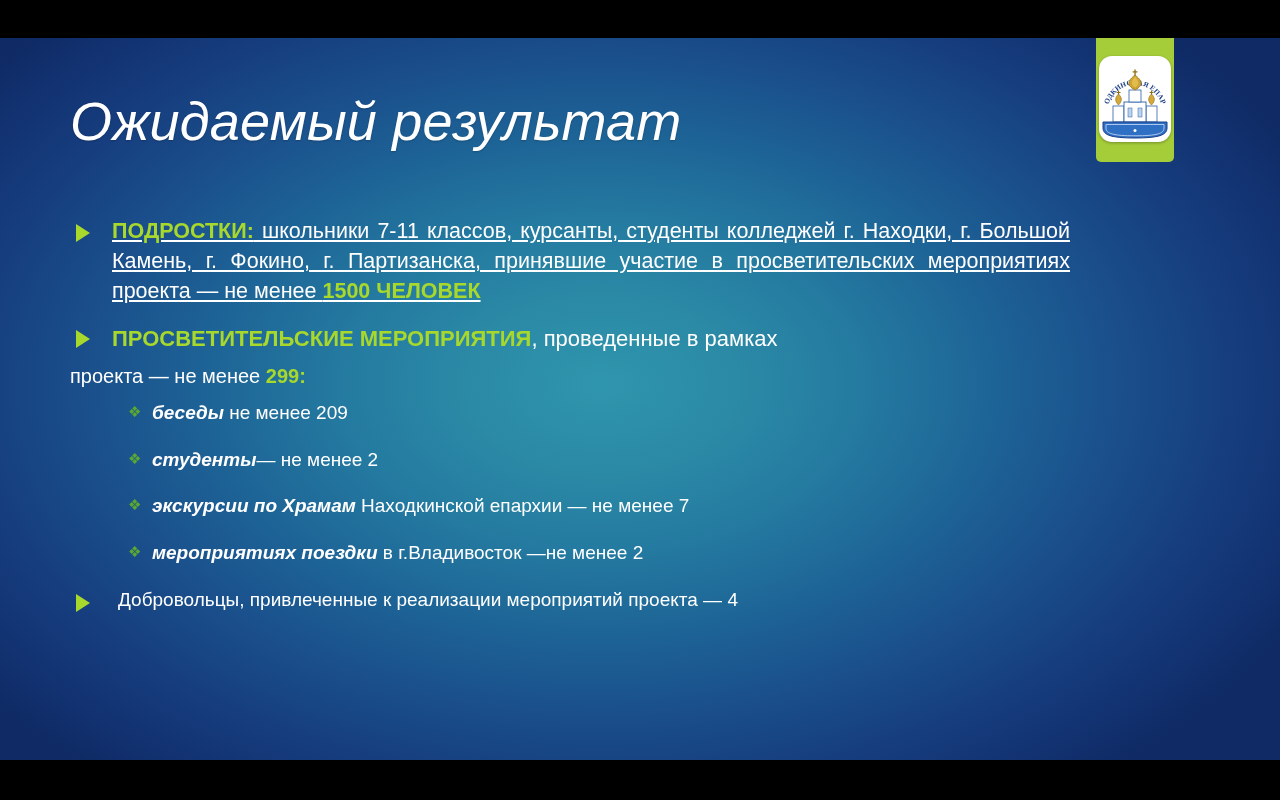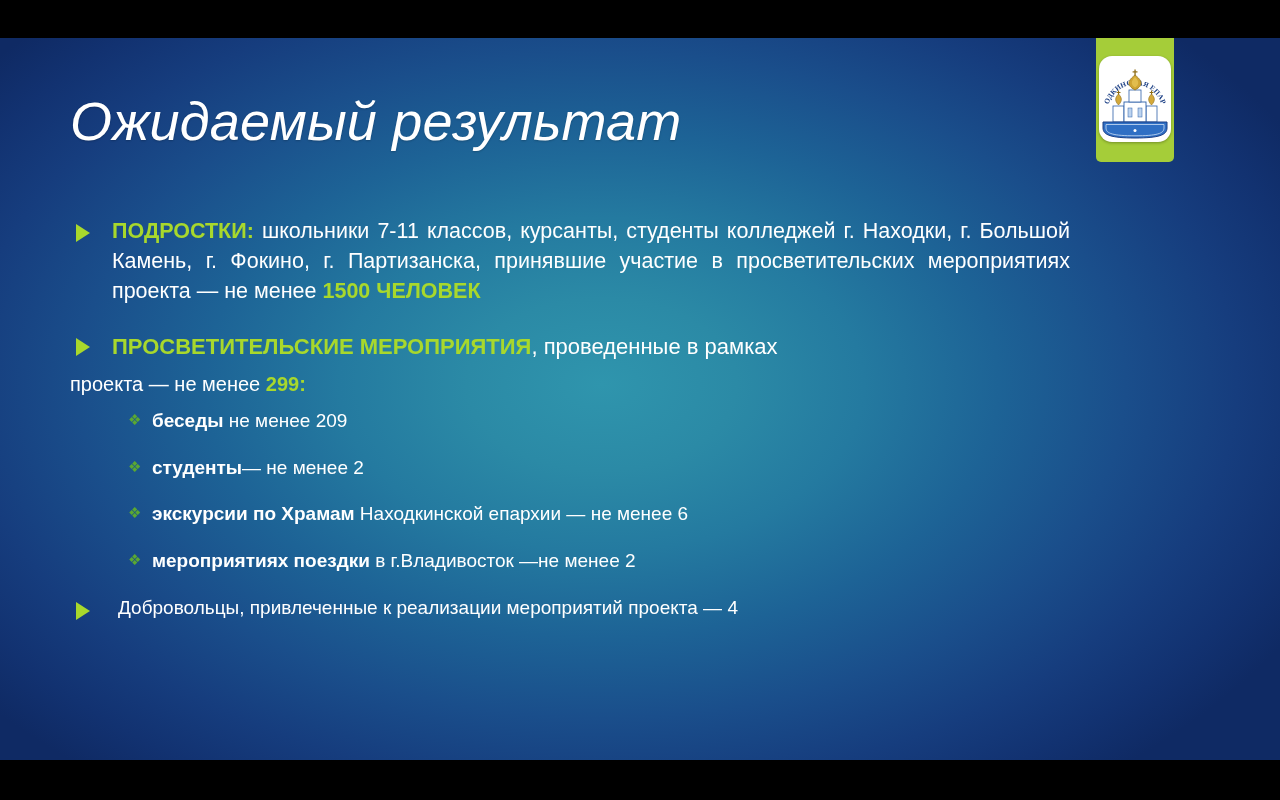--- a/index.html
+++ b/index.html
@@ -133,21 +133,22 @@
     font-size: 15px;
     line-height: 1;
   }
 
   
   #bullet-teens {
     font-size: 21.5px;
     line-height: 1.40;
     text-align: justify;
     text-justify: inter-word;
-    margin-bottom: 24px;
+    margin-bottom: 16px;
+    text-decoration: underline;
   }
   #bullet-teens .tri-marker { top: 8px; }
 
   #bullet-events {
     font-size: 22px;
     line-height: 1.52;
     margin-bottom: 14px;
   }
   #bullet-events .tri-marker { top: 8px; }
   #bullet-events .row-text { display: block; }
@@ -175,20 +176,21 @@
   }
   .sub-bullet-row .diamond-marker { top: 4px; left: 0px; }
 
   .accent-bold {
     color: #a8d82c;
     font-weight: bold;
   }
   .white-bold {
     color: #ffffff;
     font-weight: bold;
+    font-style: italic;
   }
 </style>
 </head>
 <body>
 
 <div id="slide-frame">
 
   <div id="slide-canvas">
 
     <div id="logo-block">
@@ -259,21 +261,21 @@
         <div class="sub-bullet-row">
           <span class="diamond-marker">❖</span>
           <span class="white-bold">беседы</span><span> не менее 209</span>
         </div>
         <div class="sub-bullet-row">
           <span class="diamond-marker">❖</span>
           <span class="white-bold">студенты</span><span>— не менее 2</span>
         </div>
         <div class="sub-bullet-row">
           <span class="diamond-marker">❖</span>
-          <span class="white-bold">экскурсии по Храмам</span><span> Находкинской епархии — не менее 6</span>
+          <span class="white-bold">экскурсии по Храмам</span><span> Находкинской епархии — не менее 7</span>
         </div>
         <div class="sub-bullet-row">
           <span class="diamond-marker">❖</span>
           <span class="white-bold">мероприятиях поездки</span><span> в г.Владивосток —не менее 2</span>
         </div>
       </div>
 
       <div class="bullet-row" id="bullet-volunteers">
         <span class="tri-marker"></span>
         <span> Добровольцы, привлеченные к реализации мероприятий проекта — 4</span>

